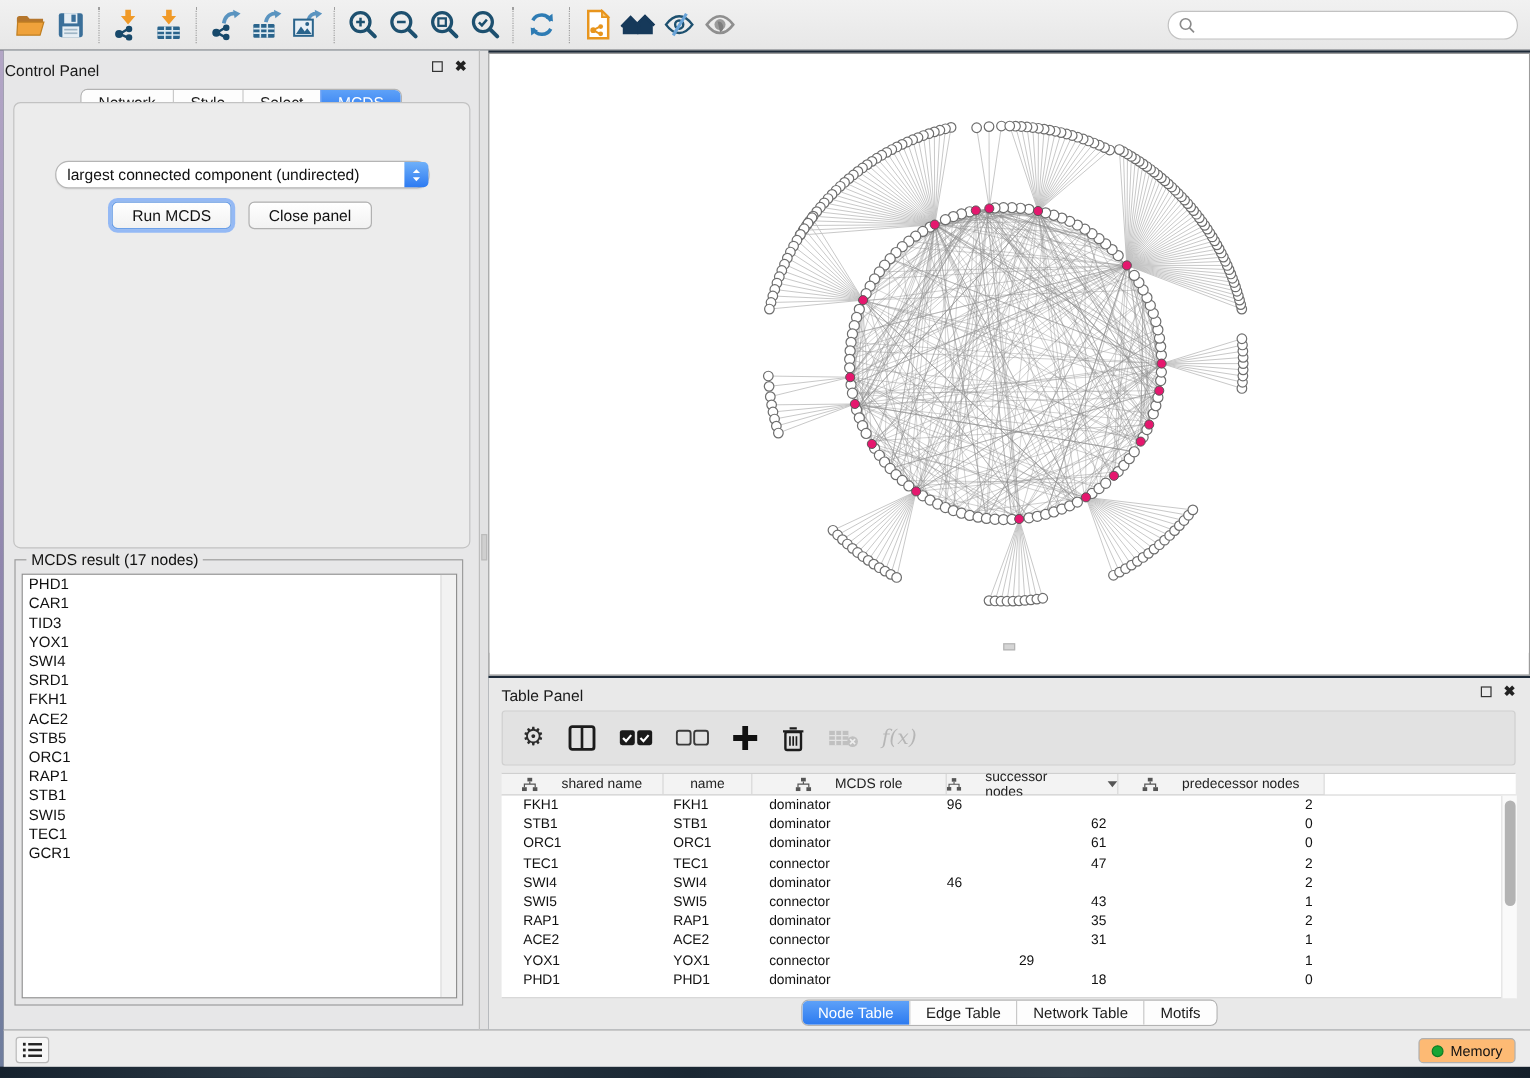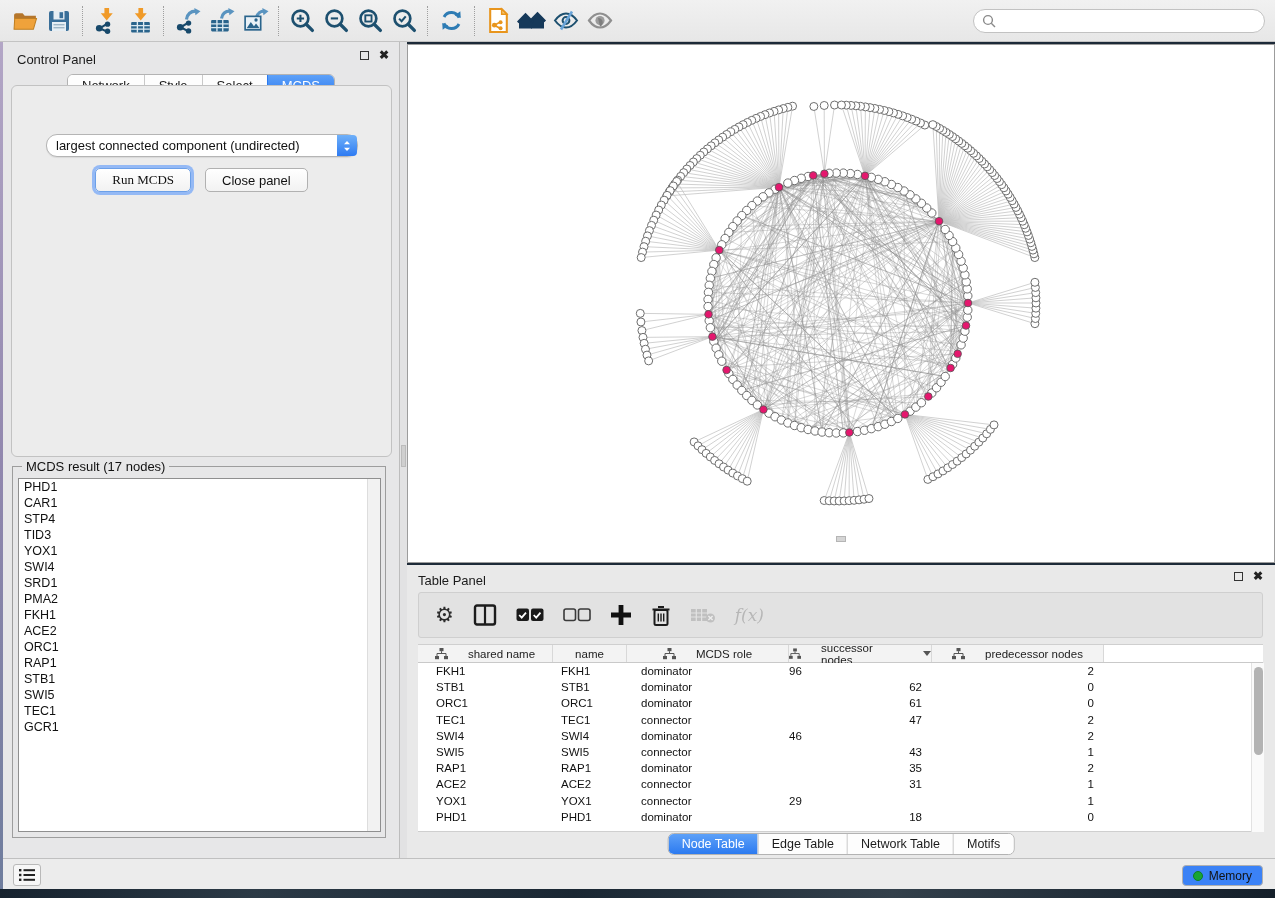--- a/index.html
+++ b/index.html
@@ -42,21 +42,21 @@
   .dropdown { position:absolute; left:34px; top:48px; width:312px; height:23px; background:#fff;
     border:1px solid #b5b5b5; border-radius:11px; display:flex; align-items:center; cursor:pointer;
     box-shadow:0 1px 1px rgba(0,0,0,.08); }
   .dropdown .val { flex:1; font-size:13px; padding-left:9px; color:#111; white-space:nowrap; overflow:hidden; }
   .dd-step { width:20px; height:21px; border-radius:0 4px 4px 0; background:linear-gradient(#6fb0f9,#2e7bf2);
     display:flex; flex-direction:column; align-items:center; justify-content:center; color:#fff; }
   .dd-step svg { display:block; }
   .btnrow { position:absolute; top:82px; width:100%; display:flex; justify-content:center; gap:14px; }
   .mac-btn { background:linear-gradient(#ffffff,#f2f2f2); border:1px solid #b1b1b1; border-radius:5px;
     font-size:13px; padding:3px 16px; color:#111; cursor:pointer; font-family:"Liberation Sans",sans-serif; }
-  .mac-btn.focus { box-shadow:0 0 0 3px rgba(77,144,254,.55); border-color:#6ca0e8;font-family:Liberation Serif, serif; }
+  .mac-btn.focus { box-shadow:0 0 0 3px rgba(77,144,254,.55); border-color:#6ca0e8; }
 
   .groupbox { position:absolute; left:9px; top:424px; width:374px; height:372px; border:1px solid #9d9d9d; }
   .groupbox .legend { position:absolute; top:-8px; left:9px; background:#e7e7e8; padding:0 4px; font-size:13px; color:#111; }
   .mcds-list { position:absolute; left:5px; top:11px; width:363px; height:354px; background:#fff; border:1px solid #8f8f8f; overflow:hidden; }
   .mcds-list .item { font-size:12.5px; color:#111; line-height:16px; padding-left:5px; cursor:default; }
   .list-scroll { position:absolute; right:0; top:0; width:13px; height:100%; background:#f2f2f2; border-left:1px solid #ddd; }
 
   
   .vsplit { position:absolute; left:400px; top:42px; width:7px; height:816px; background:#e2e2e3; cursor:col-resize; }
   .vsplit .knob { position:absolute; top:403px; left:1px; width:5px; height:22px; background:#cfcfcf; border:1px solid #bbb; }
@@ -95,21 +95,21 @@
   .table-scroll { position:absolute; right:0px; top:98px; width:13px; height:169px; background:#fafafa; border-left:1px solid #e2e2e2; }
   .table-thumb { position:absolute; left:2px; top:4px; width:9px; height:88px; background:#b3b3b3; border-radius:5px; cursor:pointer; }
 
   .bot-tabs { position:absolute; top:268px; left:50%; transform:translateX(-50%); }
   .bot-tabs .seg > div { font-size:12.5px; padding:3px 13px; }
 
   
   .statusbar { position:absolute; left:3px; top:858px; width:1272px; height:31px; background:#ececec; border-top:1px solid #c0c0c0; }
   .list-btn { position:absolute; left:10px; top:5px; width:28px; height:22px; background:#f7f7f7; border:1px solid #b9b9b9; border-radius:3px;
     display:flex; align-items:center; justify-content:center; cursor:pointer; }
-  .mem-btn { position:absolute; right:12px; top:6px; height:21px; background:#3b82f6; border:1px solid #b0b0b0; border-radius:4px;
+  .mem-btn { position:absolute; right:12px; top:6px; height:21px; background:#fdba74; border:1px solid #b0b0b0; border-radius:4px;
     display:flex; align-items:center; gap:6px; padding:0 10px; cursor:pointer; }
   .mem-dot { width:10px; height:10px; border-radius:50%; background:#18a534; border:1px solid #0e7d24; }
   .mem-label { font-size:12px; color:#111; }
 </style>
 </head>
 <body>
 
 <div class="toolbar">
   <div class="tb-btn">
     <svg width="27" height="27" viewBox="0 0 26 26">
@@ -265,21 +265,21 @@
       <path d="M9.3 9.3L13 13" stroke="#8a8a8a" stroke-width="1.4"></path>
     </svg>
     <input type="text" placeholder="" style="">
   </div>
 </div>
 
 <div class="desk-left"></div>
 <div class="desk-bottom"></div>
 
 <div class="cpanel">
-  <div class="abs" style="left:14px; top:8px;text-align:right;">
+  <div class="abs" style="left:1px; top:8px;text-align:right;">
     <span class="panel-title">Control Panel</span>
   </div>
   <div class="win-btns">
     <span class="float-ic"></span>
     <span class="close-ic">✖</span>
   </div>
 
   <div class="cp-tabs seg">
     <div>Network</div>
     <div>Style</div>
@@ -302,28 +302,27 @@
       <button class="mac-btn">Close panel</button>
     </div>
   </div>
 
   <div class="groupbox">
     <span class="legend">MCDS result (17 nodes)</span>
     <div class="mcds-list" id="mcds-list">
       <div class="list-scroll"></div>
     <div class="item">PHD1</div>
         <div class="item">CAR1</div>
-        <div class="item">STP4</div>
         <div class="item">TID3</div>
         <div class="item">YOX1</div>
         <div class="item">SWI4</div>
         <div class="item">SRD1</div>
-        <div class="item">PMA2</div>
         <div class="item">FKH1</div>
         <div class="item">ACE2</div>
+        <div class="item">STB5</div>
         <div class="item">ORC1</div>
         <div class="item">RAP1</div>
         <div class="item">STB1</div>
         <div class="item">SWI5</div>
         <div class="item">TEC1</div>
         <div class="item">GCR1</div>
       </div>
   </div>
 </div>
 
@@ -1355,21 +1354,21 @@
         <div class="td" style="width: 135px; text-align: left; padding: 0px 0px 0px 18px;">ACE2</div>
         <div class="td" style="width: 74px; text-align: left; padding: 0px 0px 0px 8px;">ACE2</div>
         <div class="td" style="width: 162px; text-align: left; padding: 0px 0px 0px 14px;">connector</div>
         <div class="td" style="width: 143px; text-align: right; padding: 0px 10px 0px 0px;">31</div>
         <div class="td" style="width: 172px; text-align: right; padding: 0px 10px 0px 0px;">1</div>
       </div>
       <div class="trow">
         <div class="td" style="width: 135px; text-align: left; padding: 0px 0px 0px 18px;">YOX1</div>
         <div class="td" style="width: 74px; text-align: left; padding: 0px 0px 0px 8px;">YOX1</div>
         <div class="td" style="width: 162px; text-align: left; padding: 0px 0px 0px 14px;">connector</div>
-        <div class="td" style="width: 143px; text-align: left; padding: 0px 10px 0px 0px;">29</div>
+        <div class="td" style="width: 143px; text-align: center; padding: 0px 10px 0px 0px;">29</div>
         <div class="td" style="width: 172px; text-align: right; padding: 0px 10px 0px 0px;">1</div>
       </div>
       <div class="trow">
         <div class="td" style="width: 135px; text-align: left; padding: 0px 0px 0px 18px;">PHD1</div>
         <div class="td" style="width: 74px; text-align: left; padding: 0px 0px 0px 8px;">PHD1</div>
         <div class="td" style="width: 162px; text-align: left; padding: 0px 0px 0px 14px;">dominator</div>
         <div class="td" style="width: 143px; text-align: right; padding: 0px 10px 0px 0px;">18</div>
         <div class="td" style="width: 172px; text-align: right; padding: 0px 10px 0px 0px;">0</div>
       </div>
     </div>

